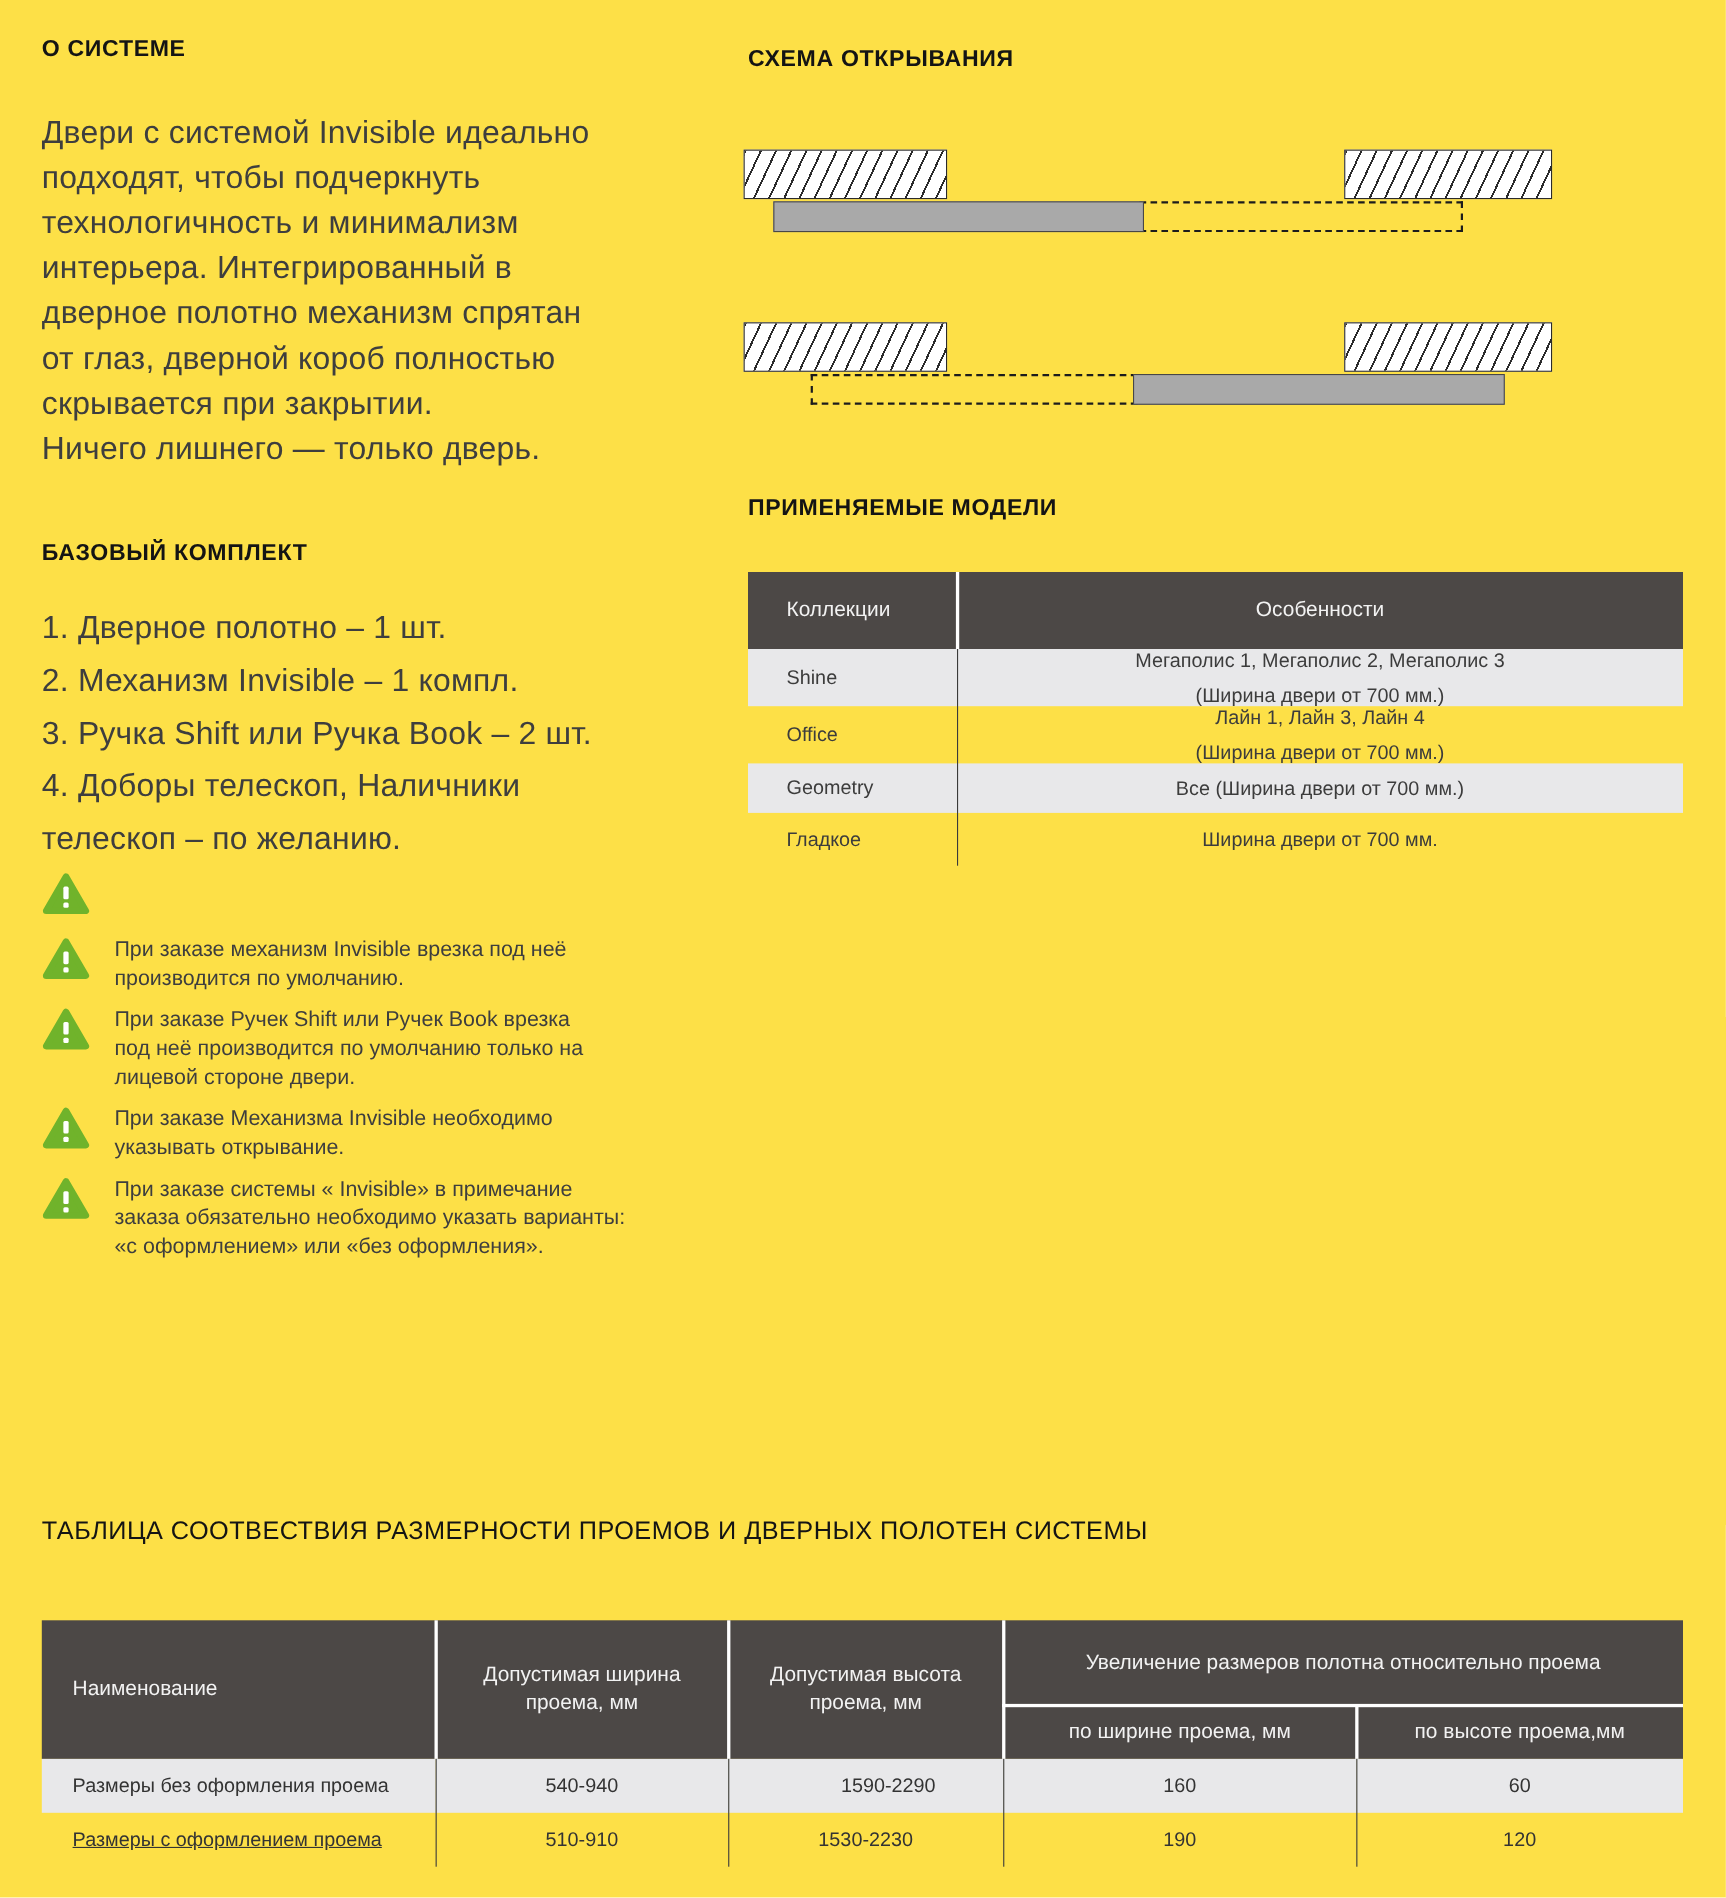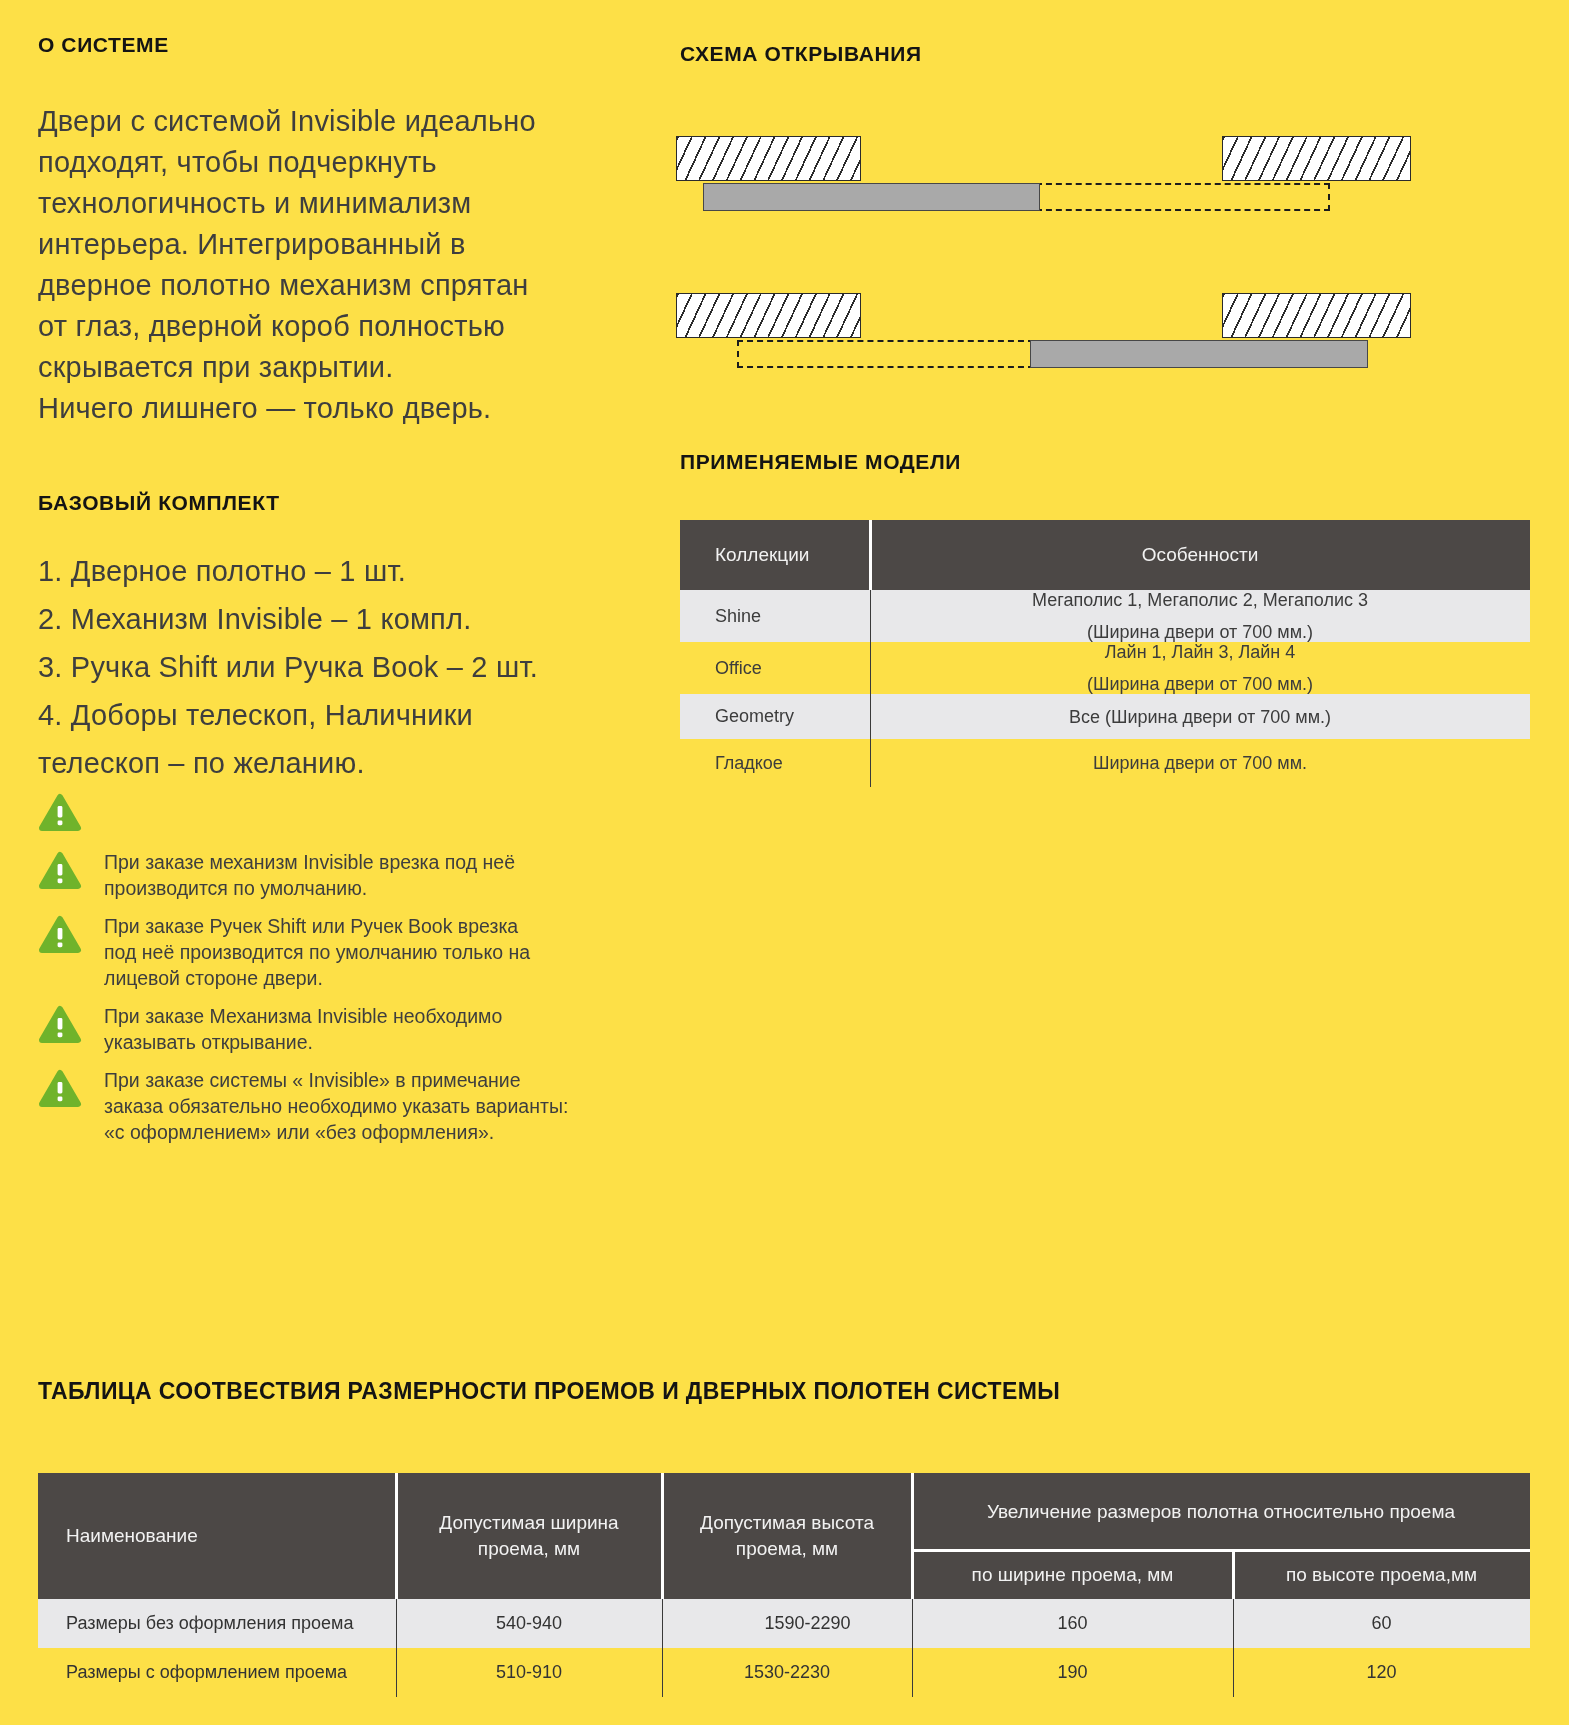--- a/index.html
+++ b/index.html
@@ -1,20 +1,20 @@
 <!DOCTYPE html>
 <html><head>
 <meta charset="utf-8">
 <style>
   html,body{margin:0;padding:0;background:#ffffff;}
   .page{position:relative;width:1569px;height:1725px;background:#fde047;overflow:hidden;
         font-family:"Liberation Sans","DejaVu Sans",sans-serif;color:#3e3e3e;}
   .abs{position:absolute;}
   .h2{font-size:21px;font-weight:700;color:#141414;letter-spacing:.6px;}
-  .h2big{font-size:23px;font-weight:700;color:#141414;letter-spacing:.4px;}
+  .h2big{font-size:23px;font-weight:400;color:#141414;letter-spacing:.4px;}
   .para{font-size:29px;line-height:41px;letter-spacing:.2px;color:#3e3e3e;white-space:pre-line;}
   .kit-item{font-size:29px;line-height:48px;letter-spacing:.2px;color:#3e3e3e;white-space:pre-line;}
   .warning{display:flex;gap:22px;margin-bottom:12px;}
   .warning .icon{flex:0 0 44px;margin-top:2px;}
   .w-text{font-size:19.5px;line-height:26px;color:#3e3e3e;white-space:pre-line;}
 
   
   .wall{position:absolute;height:45px;box-sizing:border-box;border:1.5px solid #2b2b2b;
         background-color:#fff;
         background-image:repeating-linear-gradient(115deg,#2b2b2b 0 1.7px,transparent 1.7px 12.5px);}
@@ -181,21 +181,21 @@
     <div class="st-hc st-group">Увеличение размеров полотна относительно проема</div>
     <div class="st-hc st-s1">по ширине проема, мм</div>
     <div class="st-hc st-s2">по высоте проема,мм</div>
 
     <div class="st-d left bg-alt" style="grid-row:3;grid-column:1;">Размеры без оформления проема</div>
     <div class="st-d bg-alt" style="grid-row:3;grid-column:2;">540-940</div>
     <div class="st-d bg-alt" style="grid-row:3;grid-column:3;padding-left:41px;">1590-2290</div>
     <div class="st-d bg-alt" style="grid-row:3;grid-column:4;">160</div>
     <div class="st-d bg-alt" style="grid-row:3;grid-column:5;">60</div>
 
-    <div class="st-d left" style="grid-row:4;grid-column:1;">Размеры с оформлением проема</div>
+    <div class="st-d left" style="grid-row:4;grid-column:1;text-decoration:underline;">Размеры с оформлением проема</div>
     <div class="st-d" style="grid-row:4;grid-column:2;">510-910</div>
     <div class="st-d" style="grid-row:4;grid-column:3;">1530-2230</div>
     <div class="st-d" style="grid-row:4;grid-column:4;">190</div>
     <div class="st-d" style="grid-row:4;grid-column:5;">120</div>
 
     <div class="st-wline" style="left:357px;top:0;height:126px;"></div>
     <div class="st-wline" style="left:623px;top:0;height:126px;"></div>
     <div class="st-wline" style="left:873px;top:0;height:126px;"></div>
     <div class="st-wline" style="left:1194px;top:78px;height:48px;"></div>
     <div class="st-hline" style="left:873px;top:76px;width:619px;"></div>

